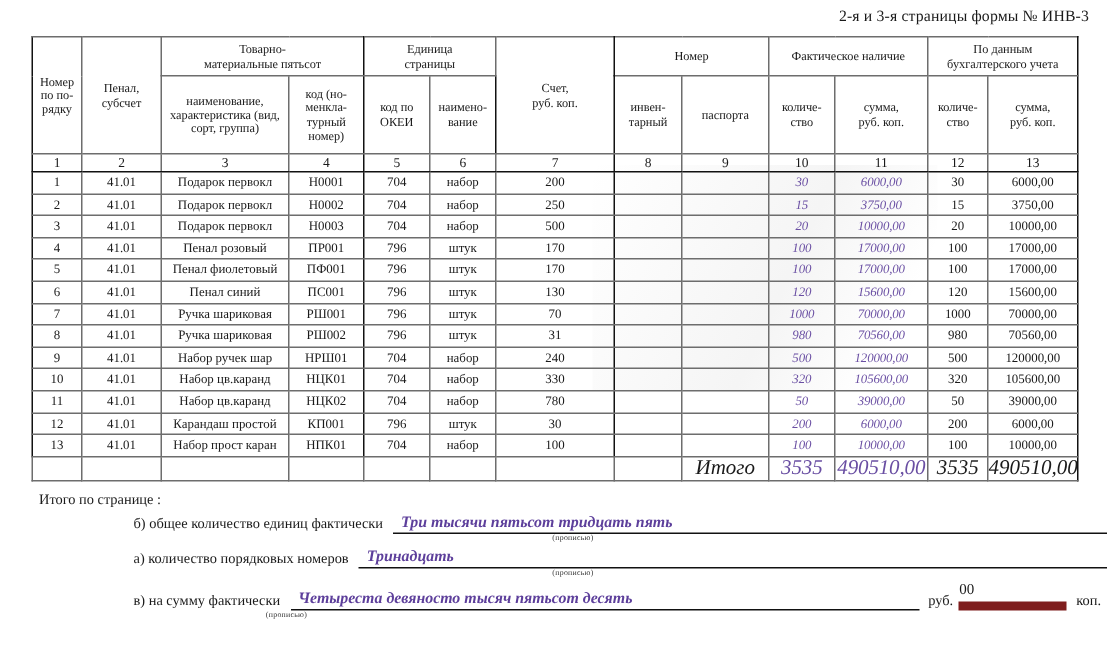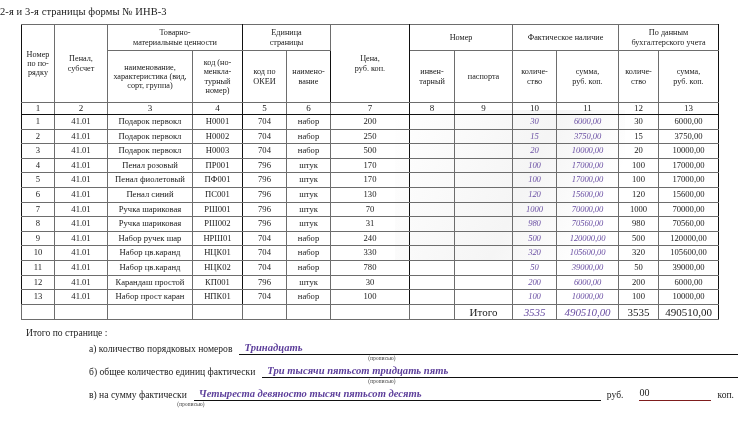--- a/index.html
+++ b/index.html
@@ -28,20 +28,21 @@
     z-index: 0;
   }
 
   .sheet {
     position: relative;
     z-index: 1;
     padding: 0;
   }
 
   .form-ref {
+    text-align: right;
     font-size: 10.5px;
     padding: 6px 12px 7px 0;
     letter-spacing: 0.1px;
   }
 
   table.inv {
     border-collapse: collapse;
     table-layout: fixed;
     margin-left: 21px;
     width: 697px;
@@ -62,21 +63,21 @@
   .tk-thick-l { border-left: 1.4px solid #111 !important; }
   .tk-thick-r { border-right: 1.4px solid #111 !important; }
   .tk-thick-b { border-bottom: 1.4px solid #111 !important; }
 
   .hdr-group { height: 26px; font-size: 8.2px; }
   .hdr-sub { height: 52px; font-size: 8.2px; margin-top: 12px; }
   .hdr-num { height: 12px; font-size: 9px; }
   .hdr-sub .cellwrap { padding: 0 1px; white-space: normal; }
 
   tr.data-row td { height: 13.6px; font-size: 8.6px; }
-  tr.total-row td { height: 14px; font-size: 11px; }
+  tr.total-row td { height: 14px; font-size: 14px; font-style: italic; }
 
   td.name-c { font-size: 8px; }
   td.ink {
     font-family: "Liberation Serif", serif;
     font-style: italic;
     font-weight: bold;
     color: #6a4fa3;
     font-size: 8px;
     letter-spacing: -0.1px;
   }
@@ -136,24 +137,24 @@
   .row-wrap { margin-top: 3px; }
 
   .rub-label, .kop-label {
     white-space: nowrap;
     font-size: 9.6px;
     padding: 0 4px 1px 6px;
   }
   .fill-kop {
     width: 72px;
     flex: 0 0 72px;
-    border-bottom: 1px solid #7f1d1d;
+    border-bottom: 6px solid #7f1d1d;
     position: relative;
     height: 13px;
-    margin-left: 12px;
+    margin-left: 0;
   }
   .fill-kop .ink-text {
     left: 26px;
     font-size: 10px;
   }
   .right-pad { padding-right: 16px; }
 </style>
 </head>
 <body>
 
@@ -186,28 +187,28 @@
           <div>Номер</div>
           <div>по по-</div>
           <div>рядку</div>
         </td>
         <td rowspan="2">
           <div>Пенал,</div>
           <div>субсчет</div>
         </td>
         <td colspan="2" class="tk-thick-l tk-thick-r">
           <div>Товарно-</div>
-          <div>материальные ценности</div>
+          <div>материальные пятьсот</div>
         </td>
         <td colspan="2">
           <div>Единица</div>
           <div>страницы</div>
         </td>
         <td rowspan="2" class="tk-thick-l tk-thick-r">
-          <div>Цена,</div>
+          <div>Счет,</div>
           <div>руб. коп.</div>
         </td>
         <td colspan="2">Номер</td>
         <td colspan="2" class="tk-thick-l">Фактическое наличие</td>
         <td colspan="2" class="tk-thick-l tk-thick-r">
           <div>По данным</div>
           <div>бухгалтерского учета</div>
         </td>
       </tr>
 
@@ -478,33 +479,33 @@
         <td class="tk-thick-r">490510,00</td>
       </tr>
     </tfoot>
   </table>
 
   <div class="summary">
     <div class="title">Итого по странице :</div>
 
     <div class="row-wrap">
       <div class="sline">
-        <span class="lbl">а) количество  порядковых  номеров</span>
+        <span class="lbl">б) общее количество единиц фактически</span>
         <span class="fill right-pad">
-          <span class="ink-text">Тринадцать</span>
+          <span class="ink-text">Три тысячи пятьсот тридцать пять</span>
         </span>
       </div>
       <div class="propis">(прописью)</div>
     </div>
 
     <div class="row-wrap">
       <div class="sline">
-        <span class="lbl">б) общее количество единиц фактически</span>
+        <span class="lbl">а) количество  порядковых  номеров</span>
         <span class="fill right-pad">
-          <span class="ink-text">Три тысячи пятьсот тридцать пять</span>
+          <span class="ink-text">Тринадцать</span>
         </span>
       </div>
       <div class="propis">(прописью)</div>
     </div>
 
     <div class="row-wrap">
       <div class="sline c">
         <span class="lbl">в) на сумму фактически</span>
         <span class="fill">
           <span class="ink-text">Четыреста девяносто тысяч пятьсот десять</span>

